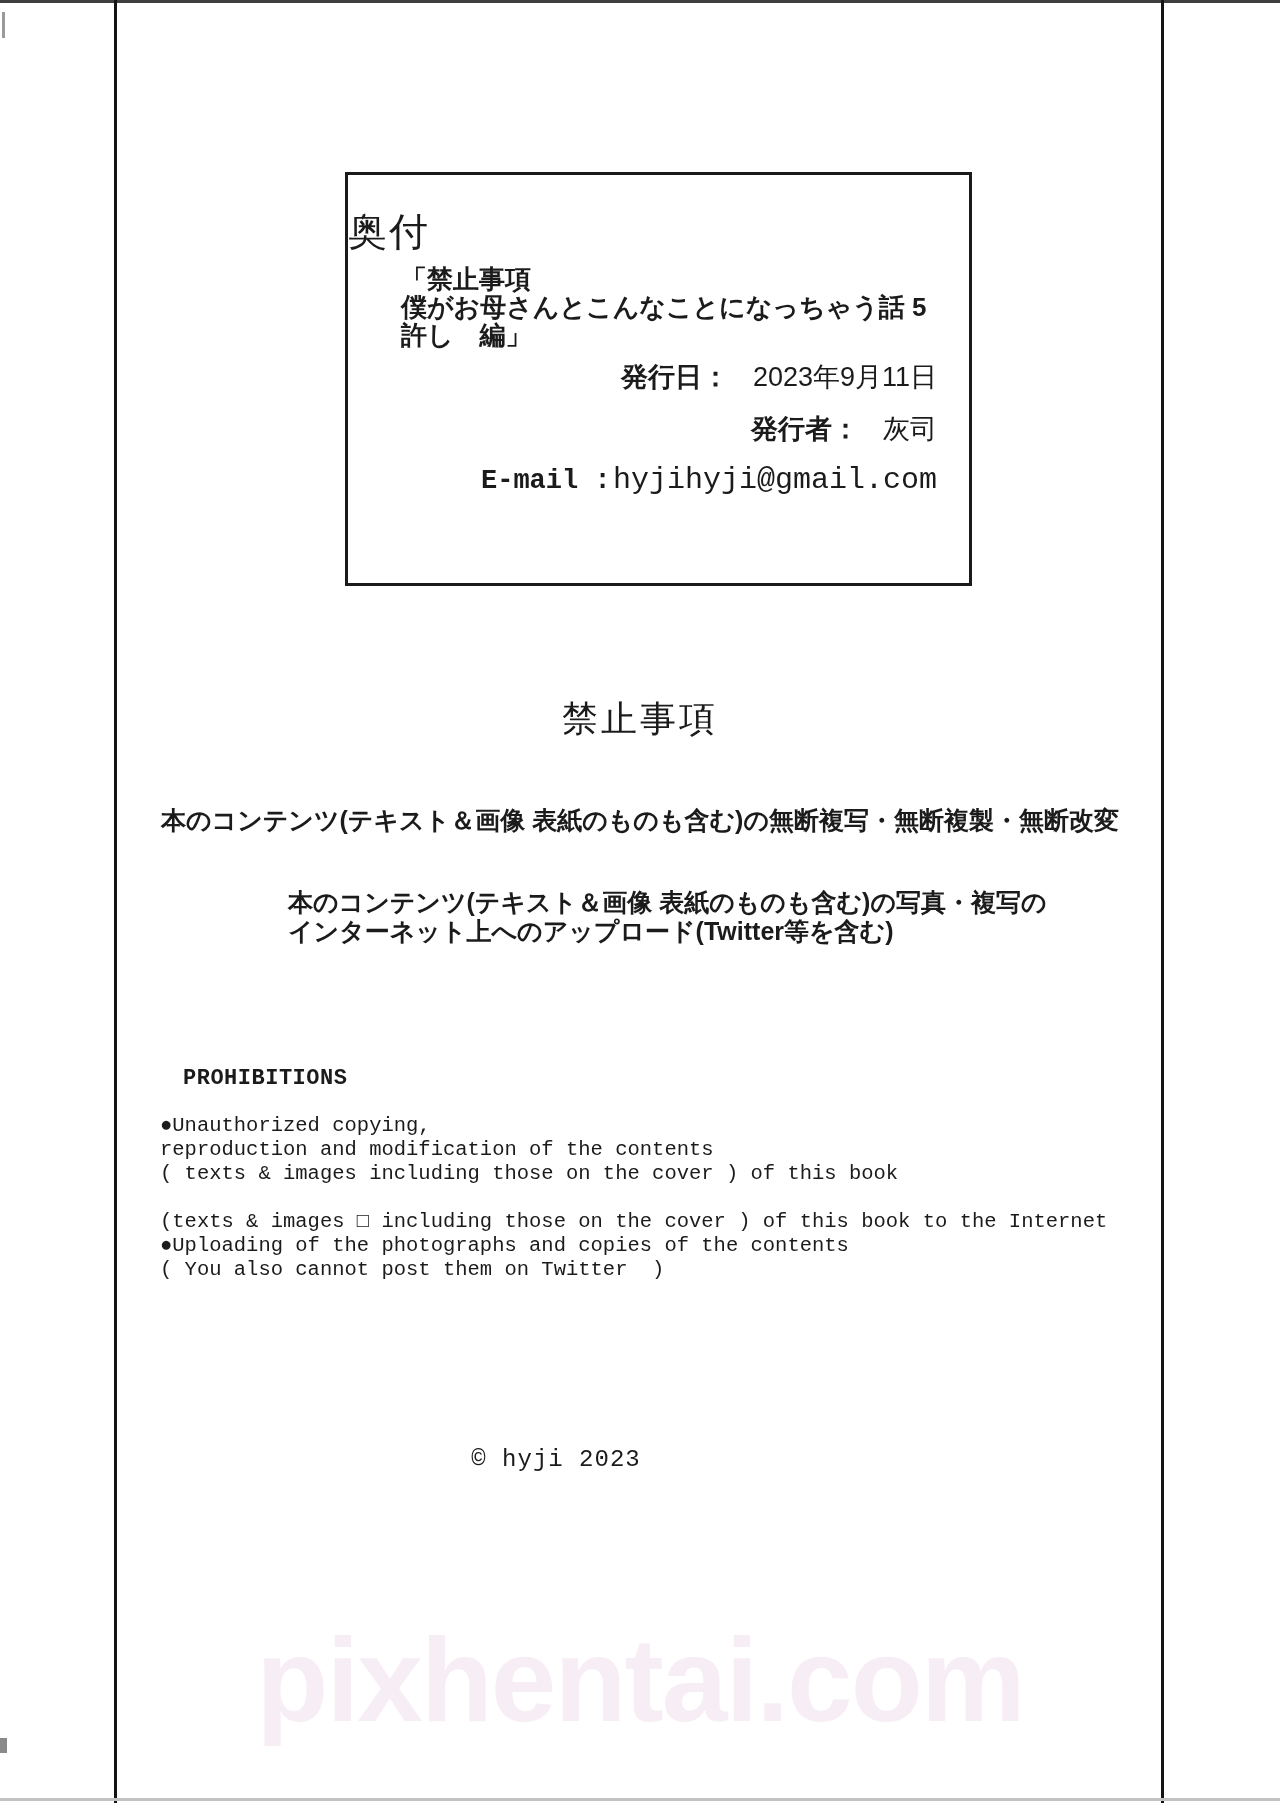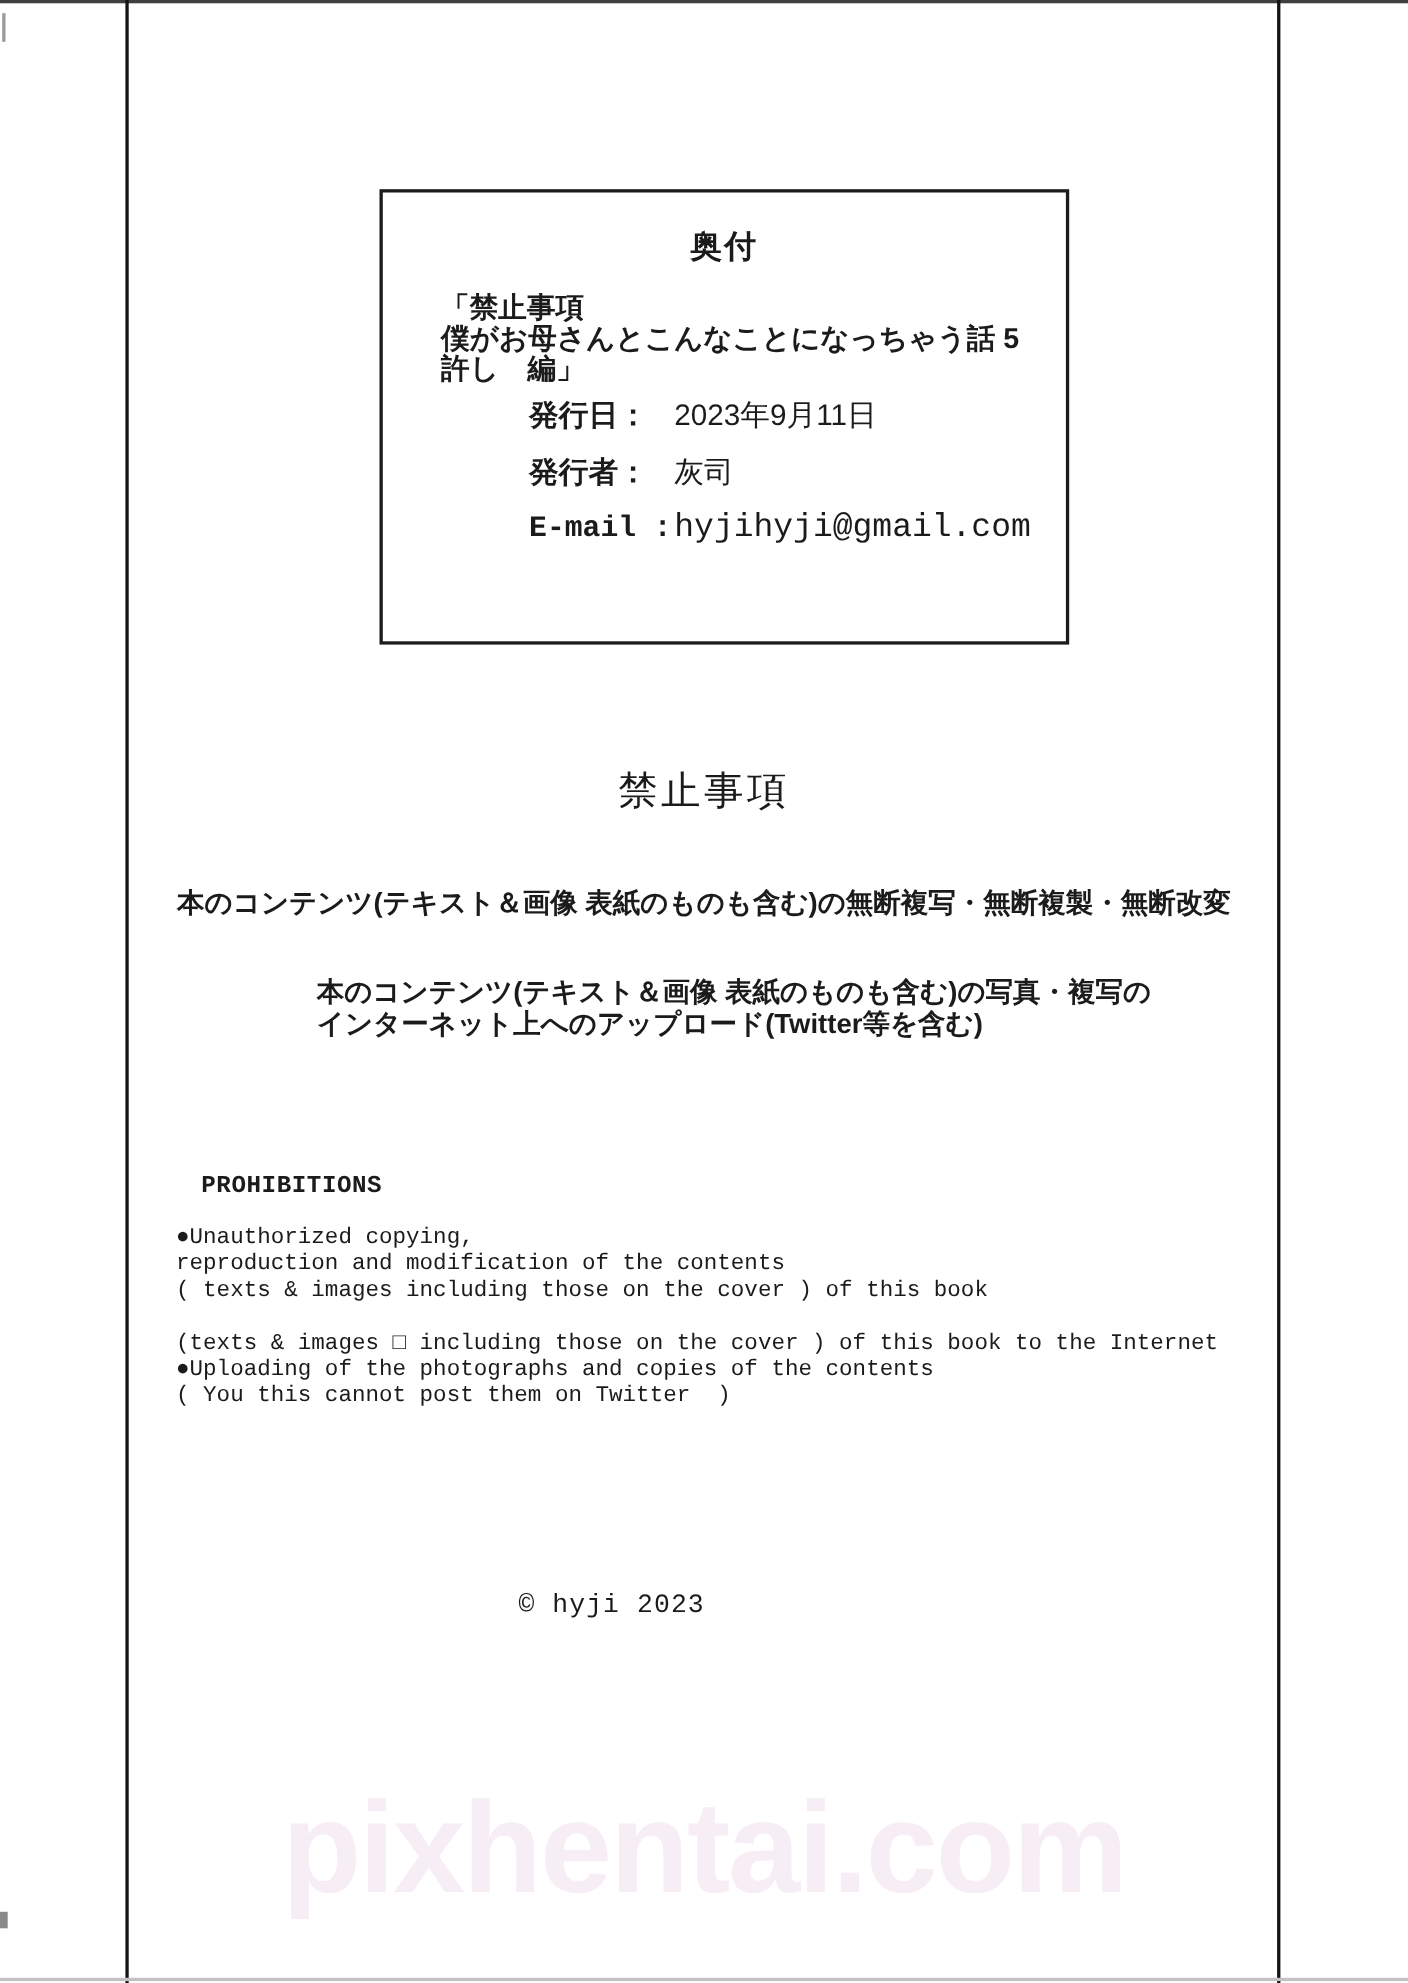--- a/index.html
+++ b/index.html
@@ -21,28 +21,28 @@
   .artifact-1{ position:absolute; left:2px; top:12px; width:3px; height:26px; background:#9a9a9a; }
   .artifact-2{ position:absolute; left:0; top:1738px; width:7px; height:15px; background:#8a8a8a; }
 
   
   .colophon{
     position:absolute; left:345px; top:172px; width:627px; height:414px;
     border:3px solid #1b1b1b;
   }
   .colophon-heading{
     position:absolute; top:30px; left:0; width:100%;
-    text-align:center; font-size:29px; font-weight:700; letter-spacing:2px;
+    font-size:39px; font-weight:400; letter-spacing:2px;
   }
   .colophon-title{
     position:absolute; left:53px; top:90px;
     font-size:26px; font-weight:600; line-height:28px; white-space:nowrap;
   }
   .colophon-rows{ position:absolute; left:133px; top:184px; }
-  .colophon-row{ display:flex; align-items:baseline; height:52px; }
+  .colophon-row{ display:flex; align-items:baseline; height:52px;justify-content:flex-end; }
   .colophon-row .lbl{ width:132px; font-size:27px; font-weight:600; white-space:nowrap; }
   .colophon-row .val{ font-size:27px; font-weight:500; white-space:nowrap; }
   .colophon-row .val.mono{ font-family:"Liberation Mono", monospace; font-size:30px; }
 
   
   .kinshi-heading{
     position:absolute; left:117px; top:695px; width:1046px;
     text-align:center; font-size:36px; font-weight:400; letter-spacing:3px;
   }
   .jp-line1{
@@ -128,20 +128,20 @@
 
   <div class="en-para en-para-1 mono">
     <div>●Unauthorized copying,</div>
     <div>reproduction and modification of the contents</div>
     <div>( texts &amp; images including those on the cover ) of this book</div>
   </div>
 
   <div class="en-para en-para-2 mono">
     <div>(texts &amp; images □ including those on the cover ) of this book to the Internet</div>
     <div>●Uploading of the photographs and copies of the contents</div>
-    <div>( You this cannot post them on Twitter  )</div>
+    <div>( You also cannot post them on Twitter  )</div>
   </div>
 
   <div class="copyright mono">© hyji 2023</div>
 
   <div class="watermark">pixhentai.com</div>
 
 </div>
 
 </body></html>

